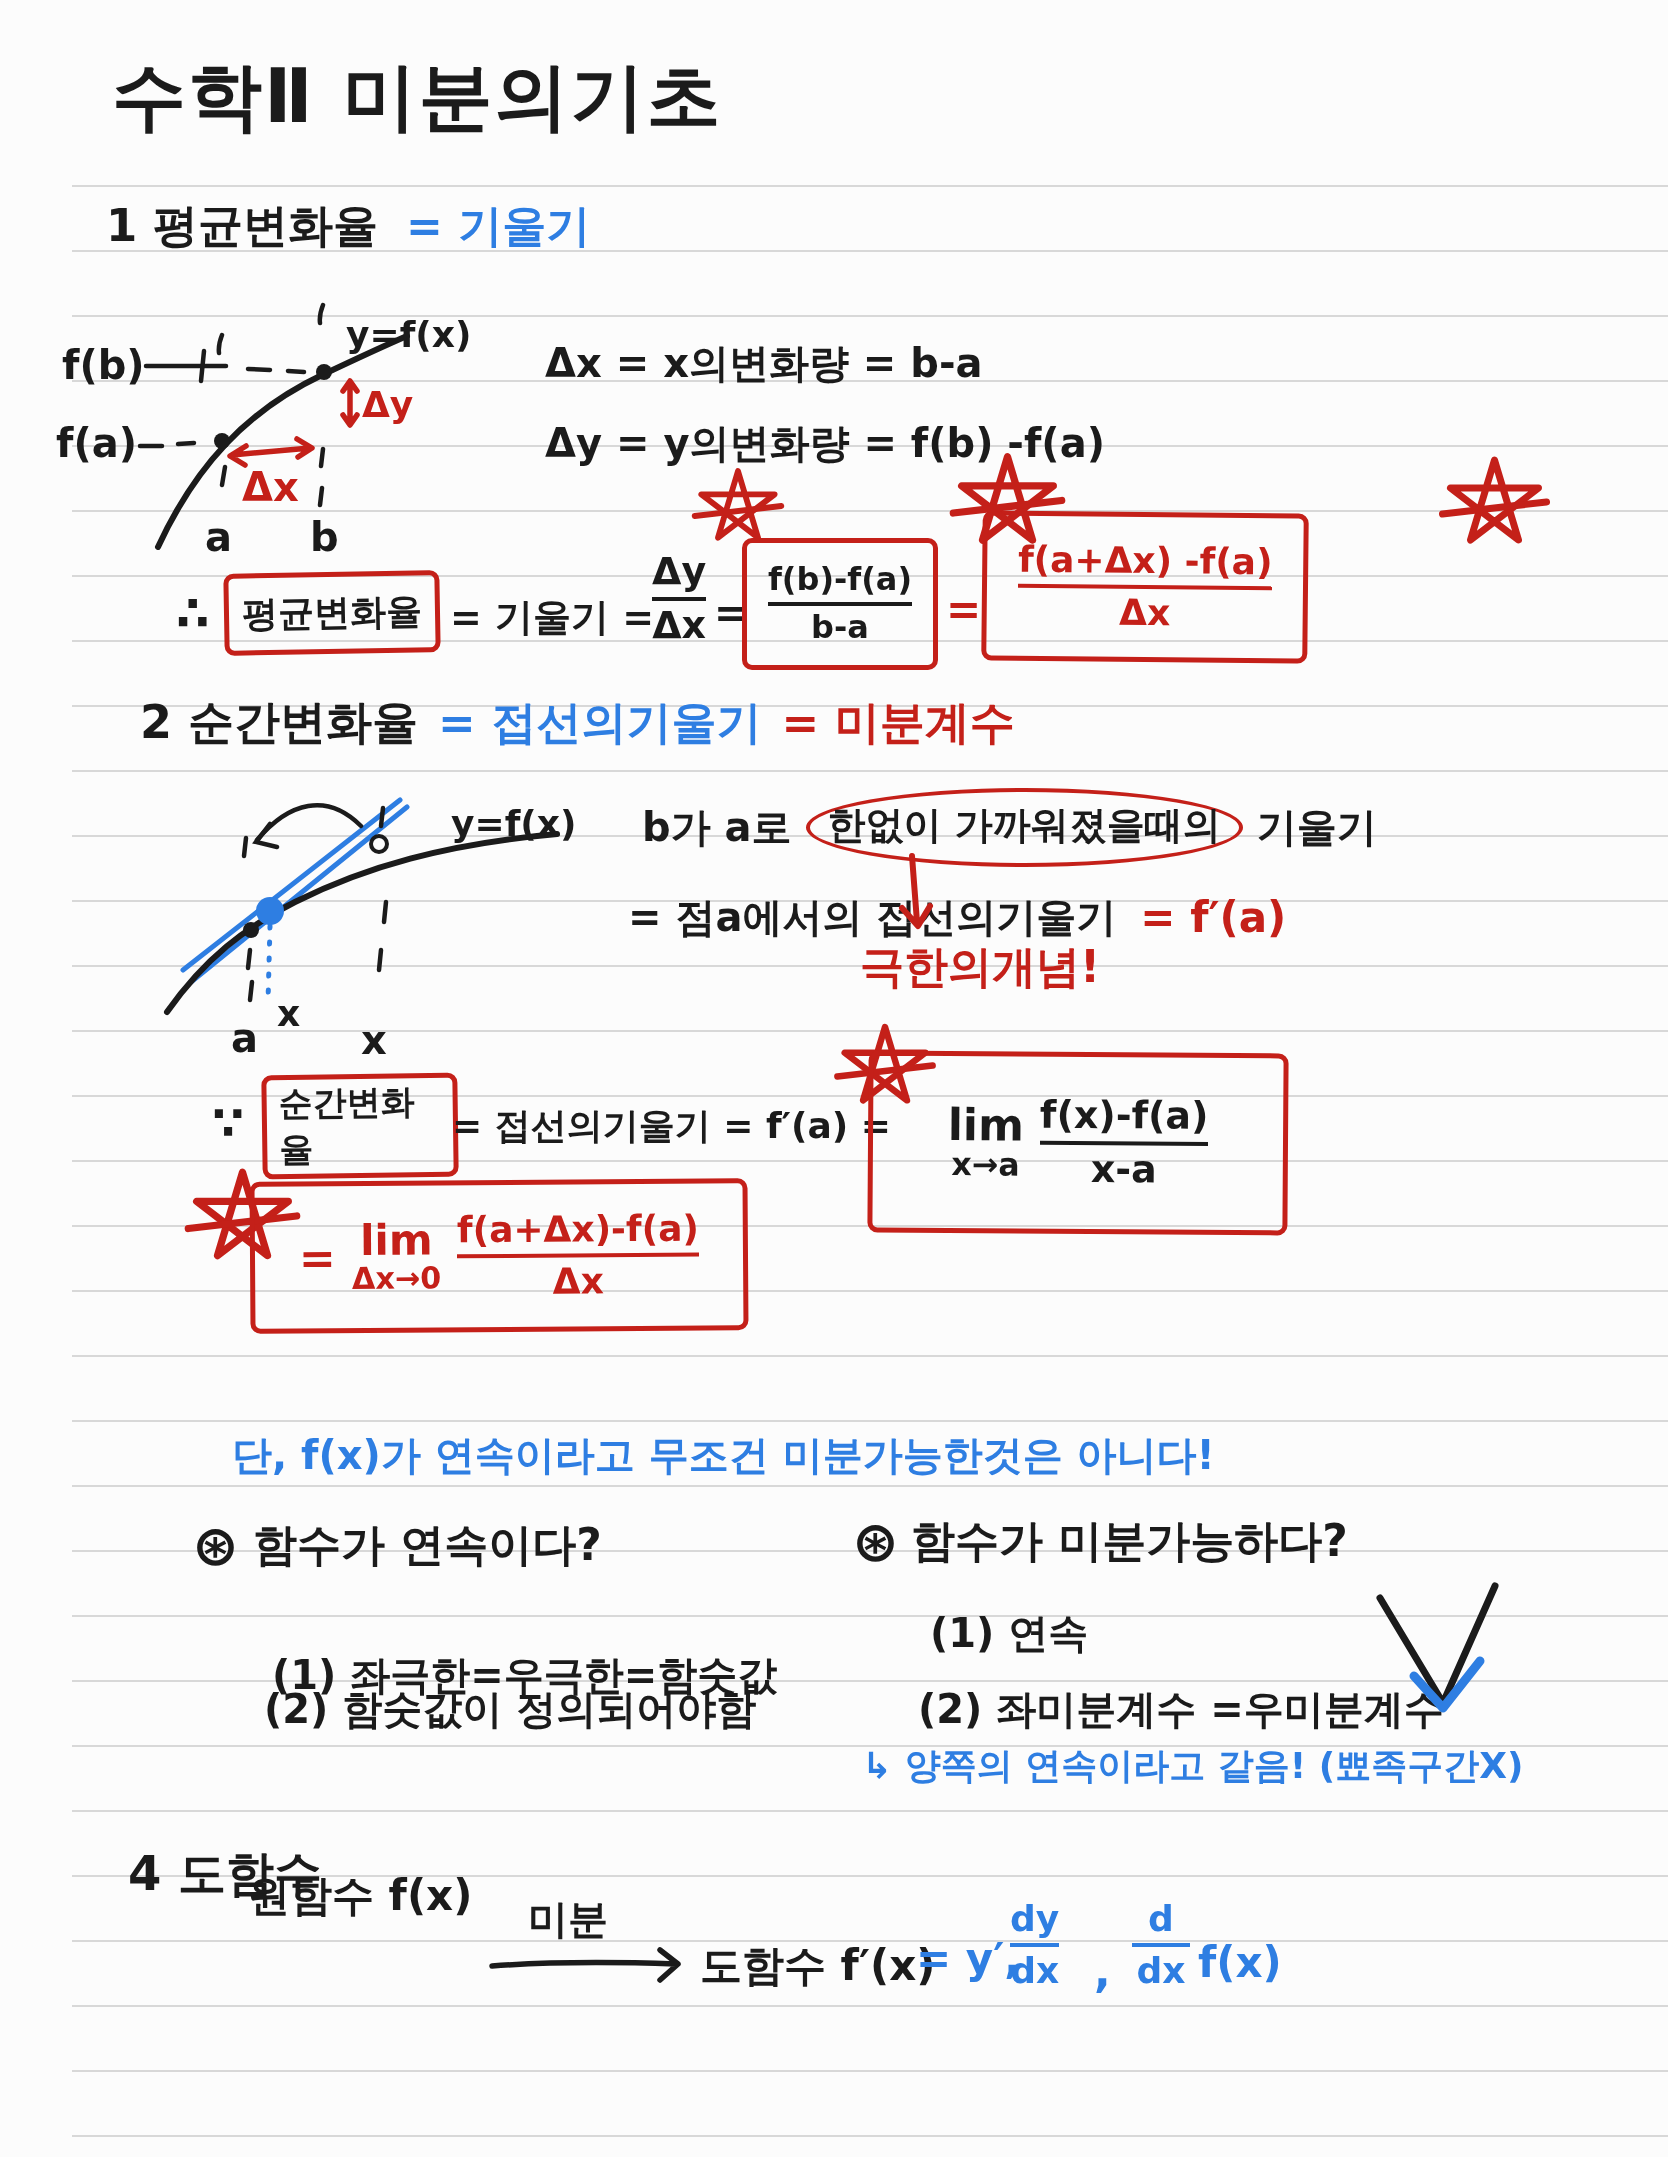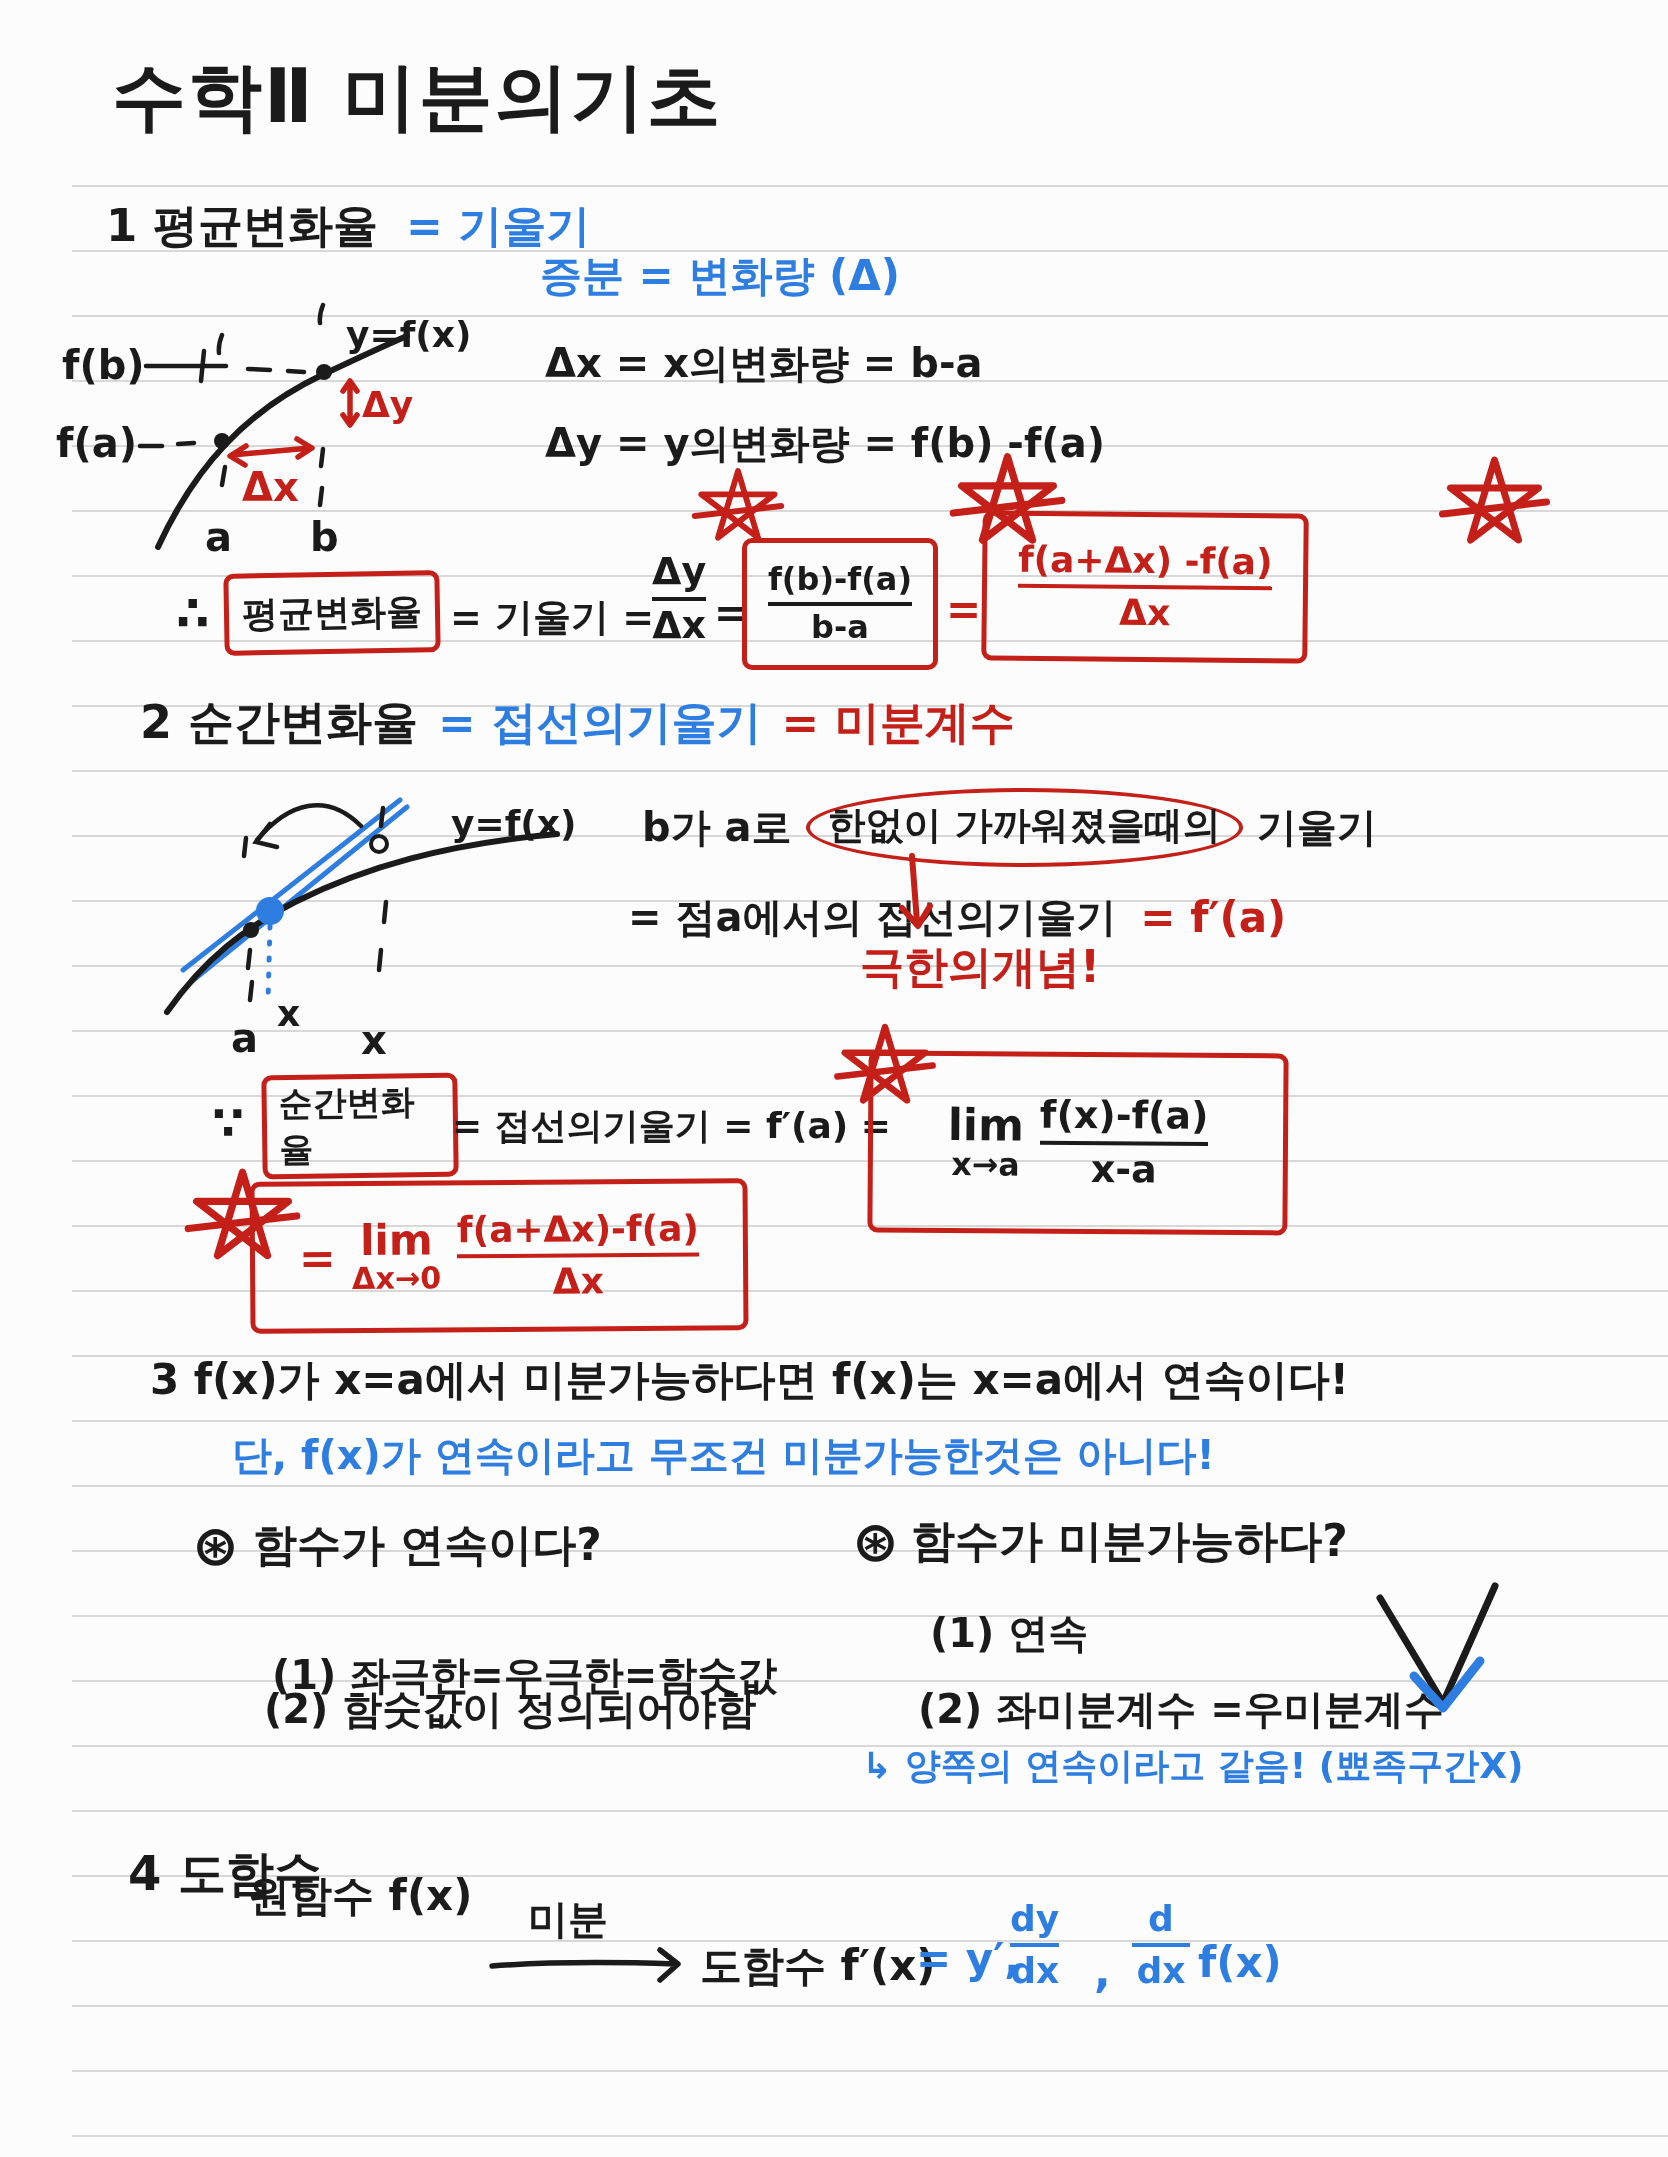--- a/index.html
+++ b/index.html
@@ -76,21 +76,20 @@
     <text class="lbl" x="6" y="212">f(a)</text>
     <text class="lbl" x="155" y="306">a</text>
     <text class="lbl" x="260" y="306">b</text>
     <text class="sm" x="296" y="102">y=f(x)</text>
     <path class="r" d="M 300,138 L 300,178 M 293,146 L 300,136 L 307,146 M 293,170 L 300,180 L 307,170"></path>
     <path class="r" d="M 182,210 L 260,203 M 196,201 L 180,211 L 195,220 M 247,194 L 262,203 L 248,212"></path>
     <text class="rl" x="312" y="172">Δy</text>
     <text class="rlb" x="192" y="256">Δx</text>
   </svg>
 
-  <div class="t blue" style="left:540px;top:248px;font-size:42px">증분 = 변화량  (Δ)</div>
   <div class="t" style="left:545px;top:336px;font-size:40px">Δx =  x의변화량  =  b-a</div>
   <div class="t" style="left:545px;top:416px;font-size:40px">Δy =  y의변화량  = f(b) -f(a)</div>
 
   <div class="t" style="left:176px;top:585px;font-size:48px">∴</div>
   <div class="rbox" style="left:224px;top:572px;width:216px;height:82px;transform:rotate(-1deg)">
     <span style="font-size:36px">평균변화율</span>
   </div>
   <div class="t" style="left:450px;top:592px;font-size:38px">= 기울기 =</div>
   <div class="t frac" style="left:652px;top:552px;font-size:38px">
     <span>Δy</span>
@@ -197,21 +196,20 @@
       <span>lim</span>
       <span class="sub">Δx→0</span>
     </span>
     <span class="frac" style="font-size:36px">
       <span>f(a+Δx)-f(a)</span>
       <span class="bar"></span>
       <span>Δx</span>
     </span>
   </div>
 
-  <div class="t" style="left:150px;top:1352px;font-size:42px">3  f(x)가  x=a에서 미분가능하다면  f(x)는  x=a에서  연속이다!</div>
   <div class="t blue" style="left:232px;top:1428px;font-size:40px">단, f(x)가 연속이라고 무조건 미분가능한것은 아니다!</div>
 
   <div class="row" style="left:192px;top:1516px;gap:14px">
     <span style="font-size:56px;line-height:1">⊛</span>
     <span style="font-size:44px">함수가 연속이다?</span>
   </div>
   <div class="t" style="left:272px;top:1648px;font-size:40px">(1) 좌극한=우극한=함숫값</div>
   <div class="t" style="left:264px;top:1682px;font-size:40px">(2) 함숫값이 정의되어야함</div>
 
   <div class="row" style="left:852px;top:1512px;gap:12px">

